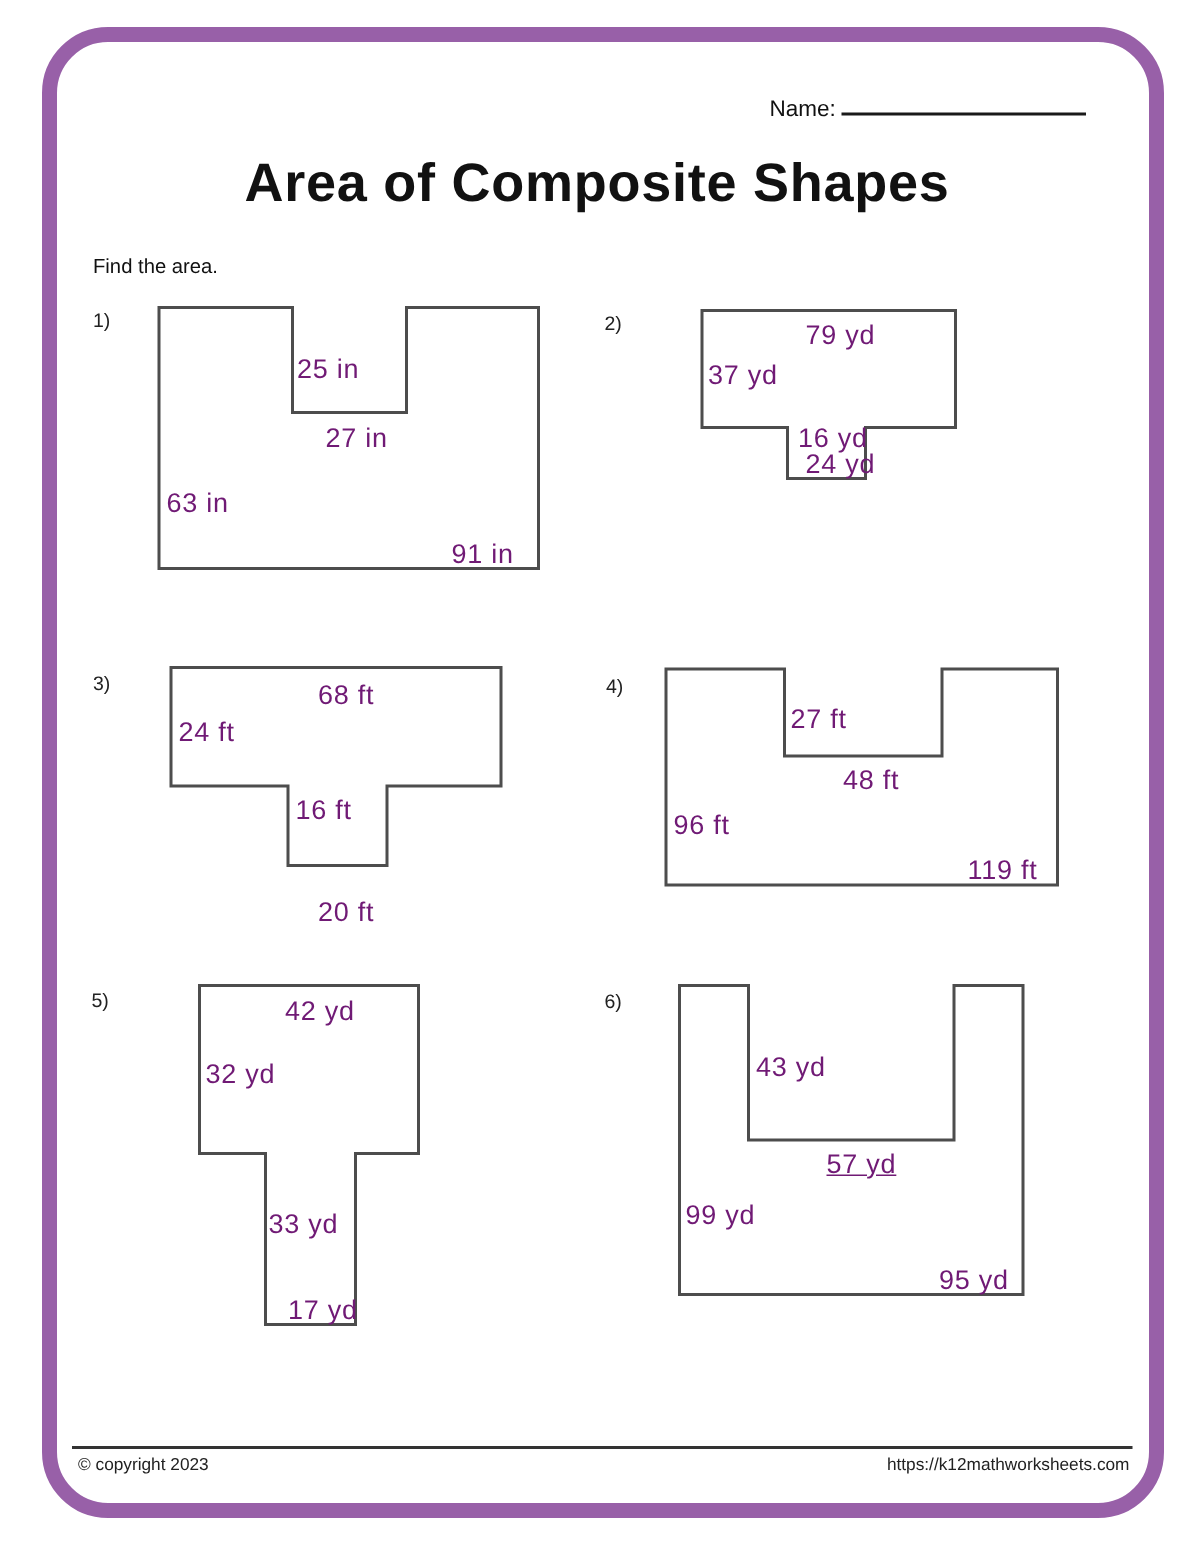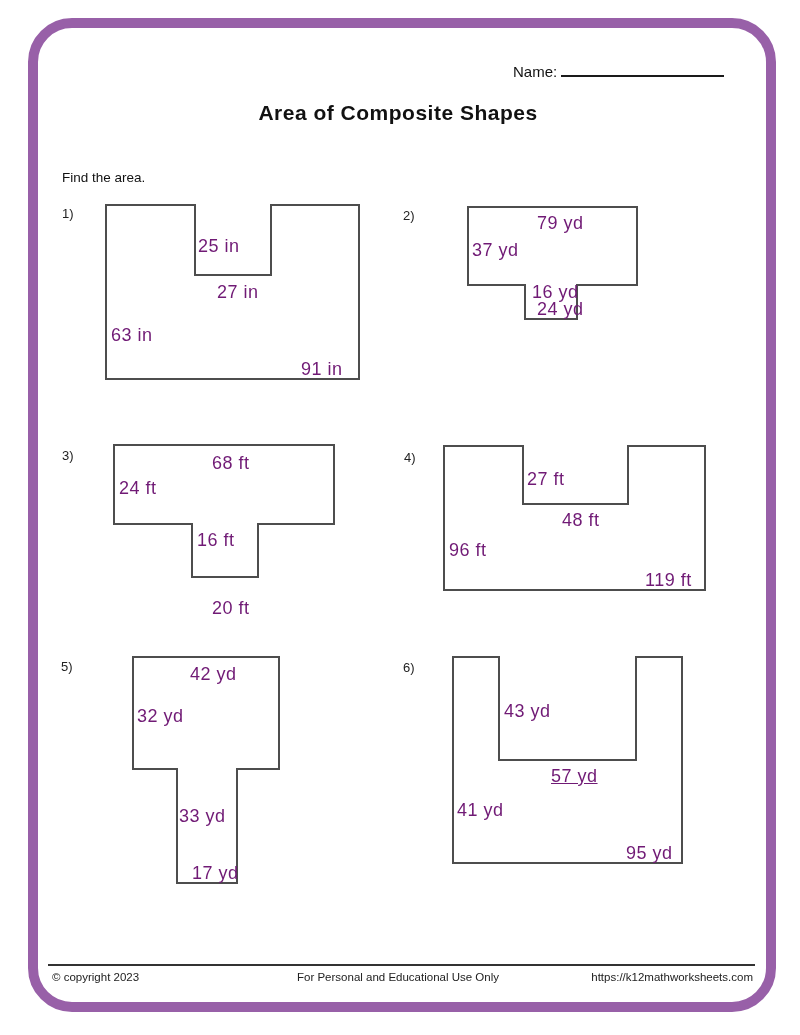--- a/index.html
+++ b/index.html
@@ -14,21 +14,21 @@
     border:10px solid #9860a8; border-radius:44px; box-sizing:border-box;
     pointer-events:none;
   }
   #name-row { position:absolute; left:513px; top:60px; font-size:15px; color:#111; }
   #name-line {
     display:inline-block; width:163px; height:15px; margin-left:4px;
     border-bottom:2px solid #1a1a1a; vertical-align:baseline;
   }
   #page-title {
     position:absolute; left:0; right:0; top:101px; text-align:center;
-    font-size:21px; font-weight:bold; color:#111; letter-spacing:0.5px;
+    font-size:36px; font-weight:bold; color:#111; letter-spacing:0.5px;
   }
   #instruction { position:absolute; left:62px; top:170px; font-size:13.5px; color:#111; }
   #shapes-layer { position:absolute; left:0; top:0; width:800px; height:1035px; }
   .problem-number { position:absolute; font-size:13px; color:#222; white-space:nowrap; }
   .dim-label { position:absolute; font-size:18px; color:#701a75; white-space:nowrap; letter-spacing:0.5px; }
   #footer-divider {
     position:absolute; left:48px; top:964px; width:707px; height:0;
     border-top:2px solid #333;
   }
   .footer-text { position:absolute; top:971px; font-size:11.5px; color:#222; white-space:nowrap; }
@@ -82,21 +82,20 @@
       <div class="dim-label" style="left: 449px; top: 540px;">96 ft</div>
       <div class="dim-label" style="left: 645px; top: 570px;">119 ft</div>
       <div class="problem-number" style="left: 61px; top: 659px;">5)</div>
       <div class="dim-label" style="left: 190px; top: 664px;">42 yd</div>
       <div class="dim-label" style="left: 137px; top: 706px;">32 yd</div>
       <div class="dim-label" style="left: 179px; top: 806px;">33 yd</div>
       <div class="dim-label" style="left: 192px; top: 863px;">17 yd</div>
       <div class="problem-number" style="left: 403px; top: 660px;">6)</div>
       <div class="dim-label" style="left: 504px; top: 701px;">43 yd</div>
       <div class="dim-label" style="left: 551px; top: 766px; text-decoration: underline;">57 yd</div>
-      <div class="dim-label" style="left: 457px; top: 800px;">41 yd</div>
+      <div class="dim-label" style="left: 457px; top: 800px;">99 yd</div>
       <div class="dim-label" style="left: 626px; top: 843px;">95 yd</div>
     </div>
 
   <div id="footer-divider"></div>
   <div id="footer-copyright" class="footer-text">© copyright 2023</div>
-  <div id="footer-usage" class="footer-text">For Personal and Educational Use Only</div>
   <div id="footer-website" class="footer-text">https://k12mathworksheets.com</div>
 </div>
 
 </body></html>

